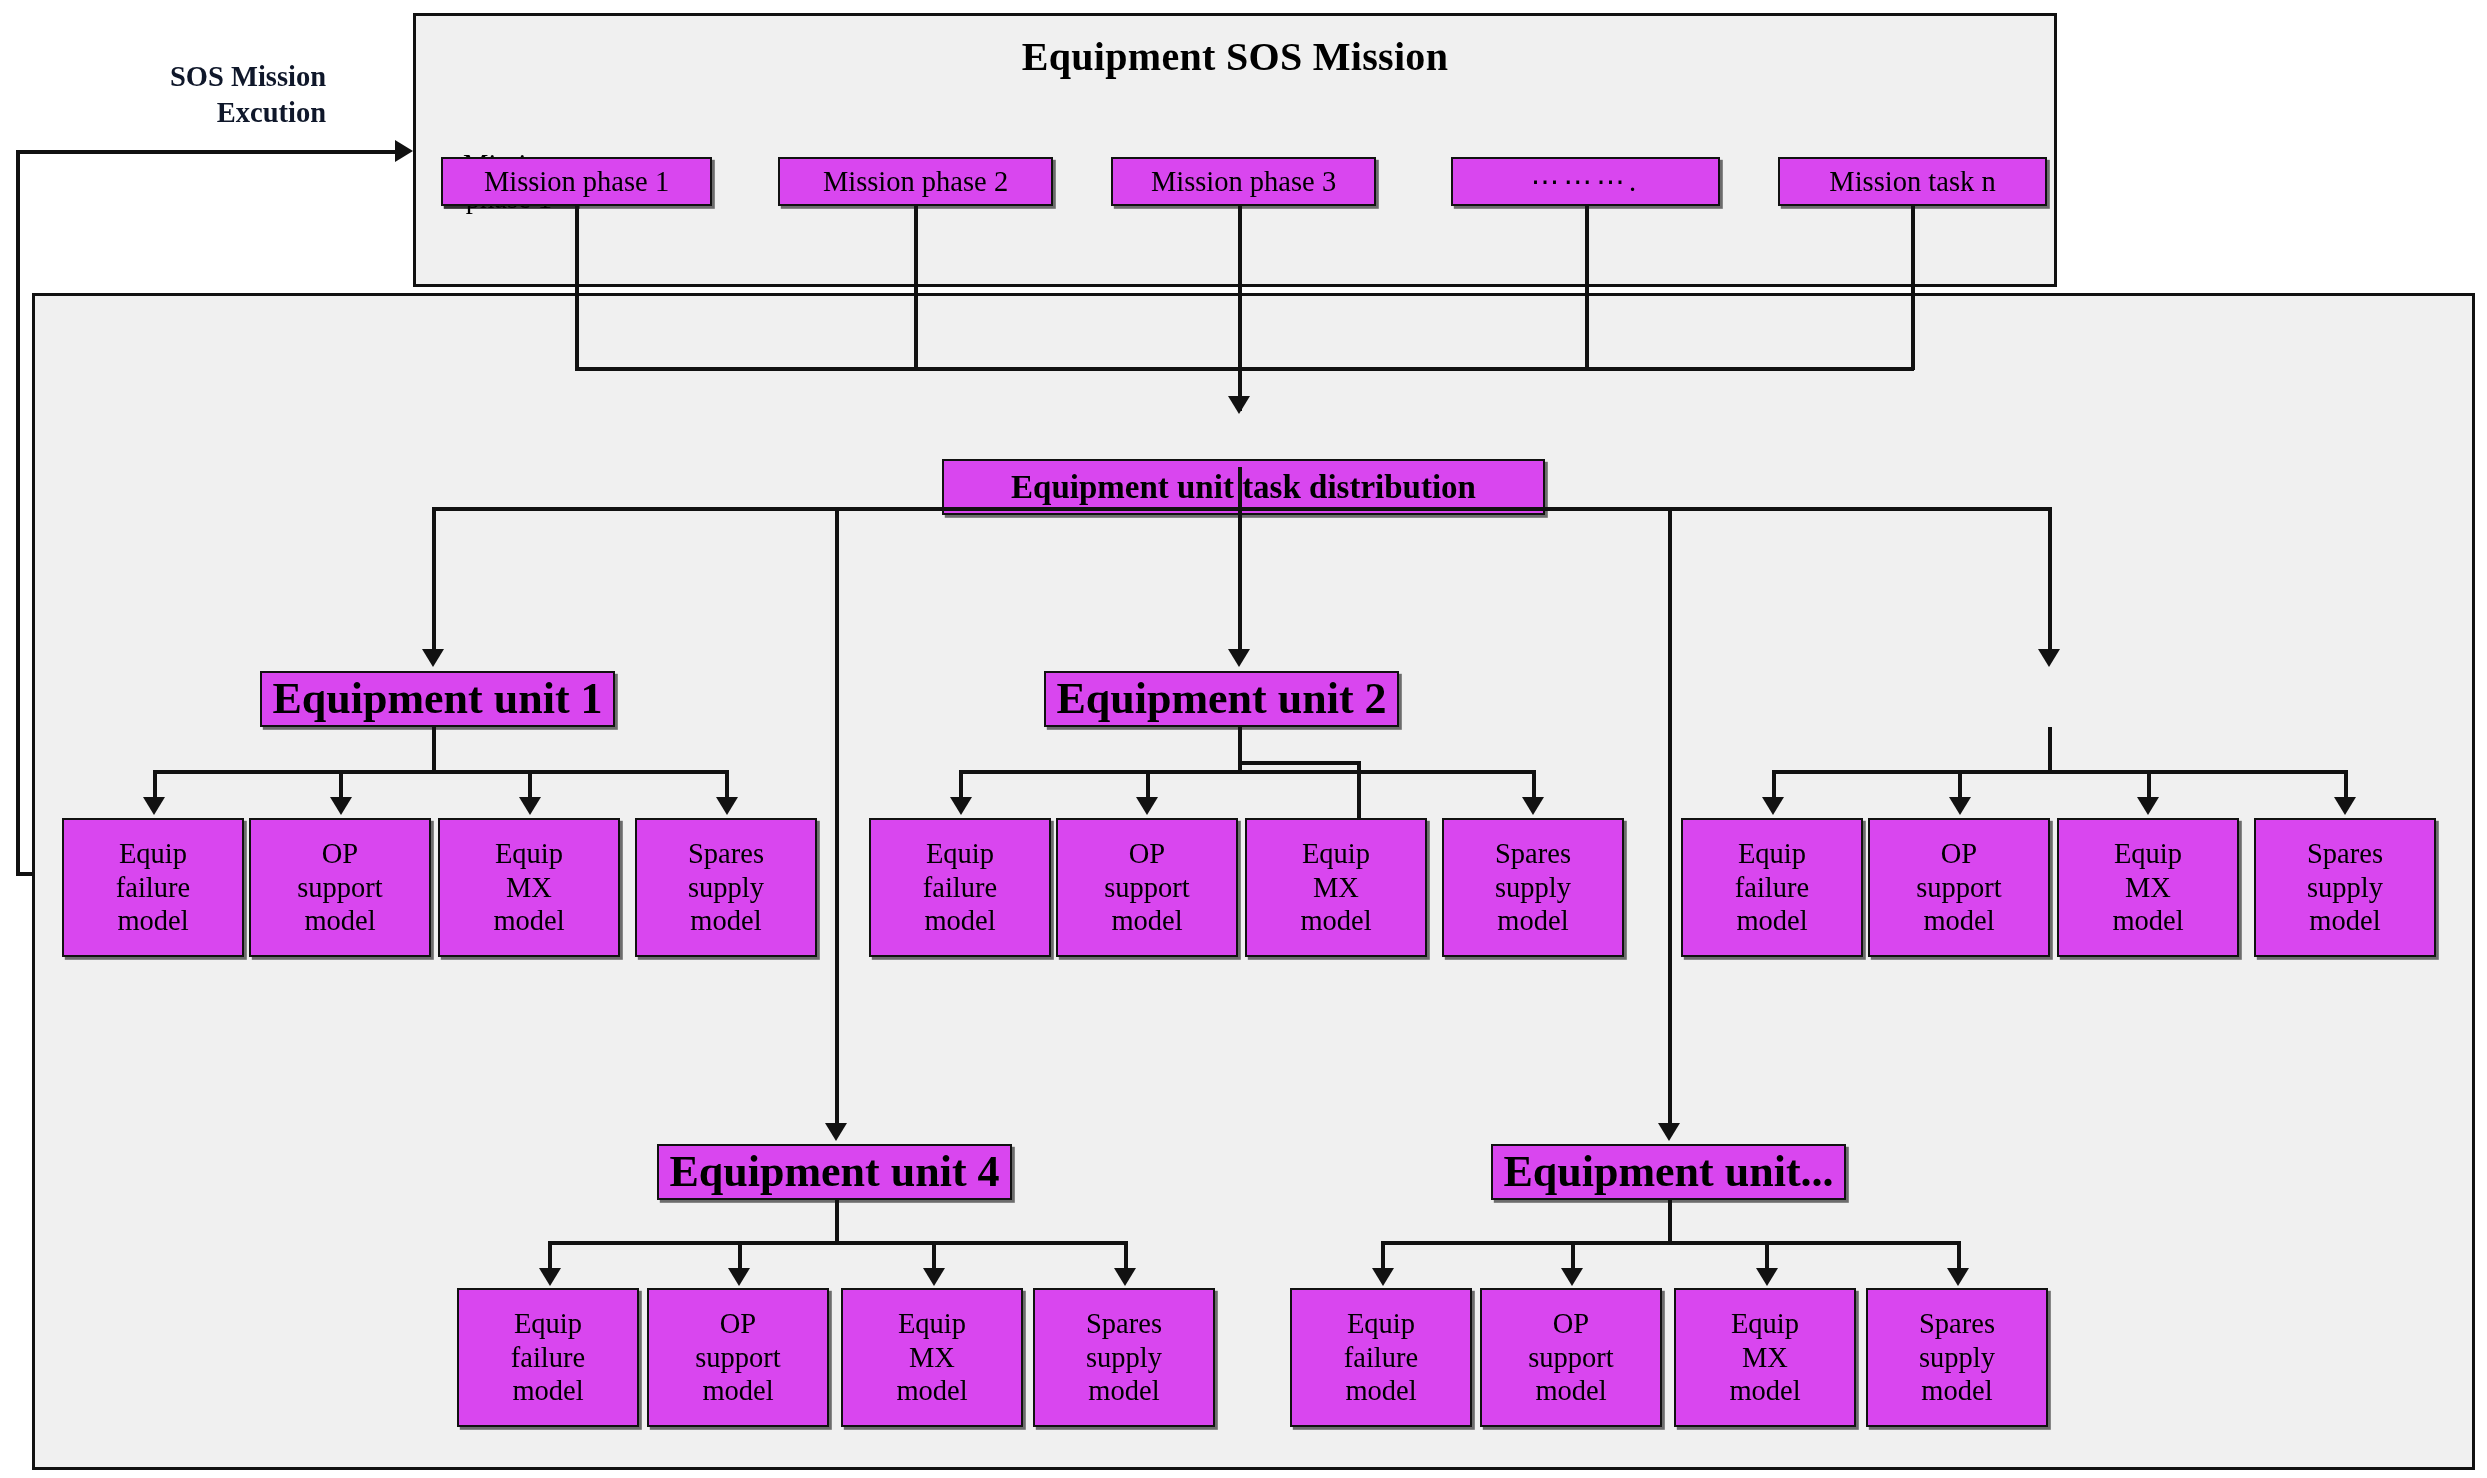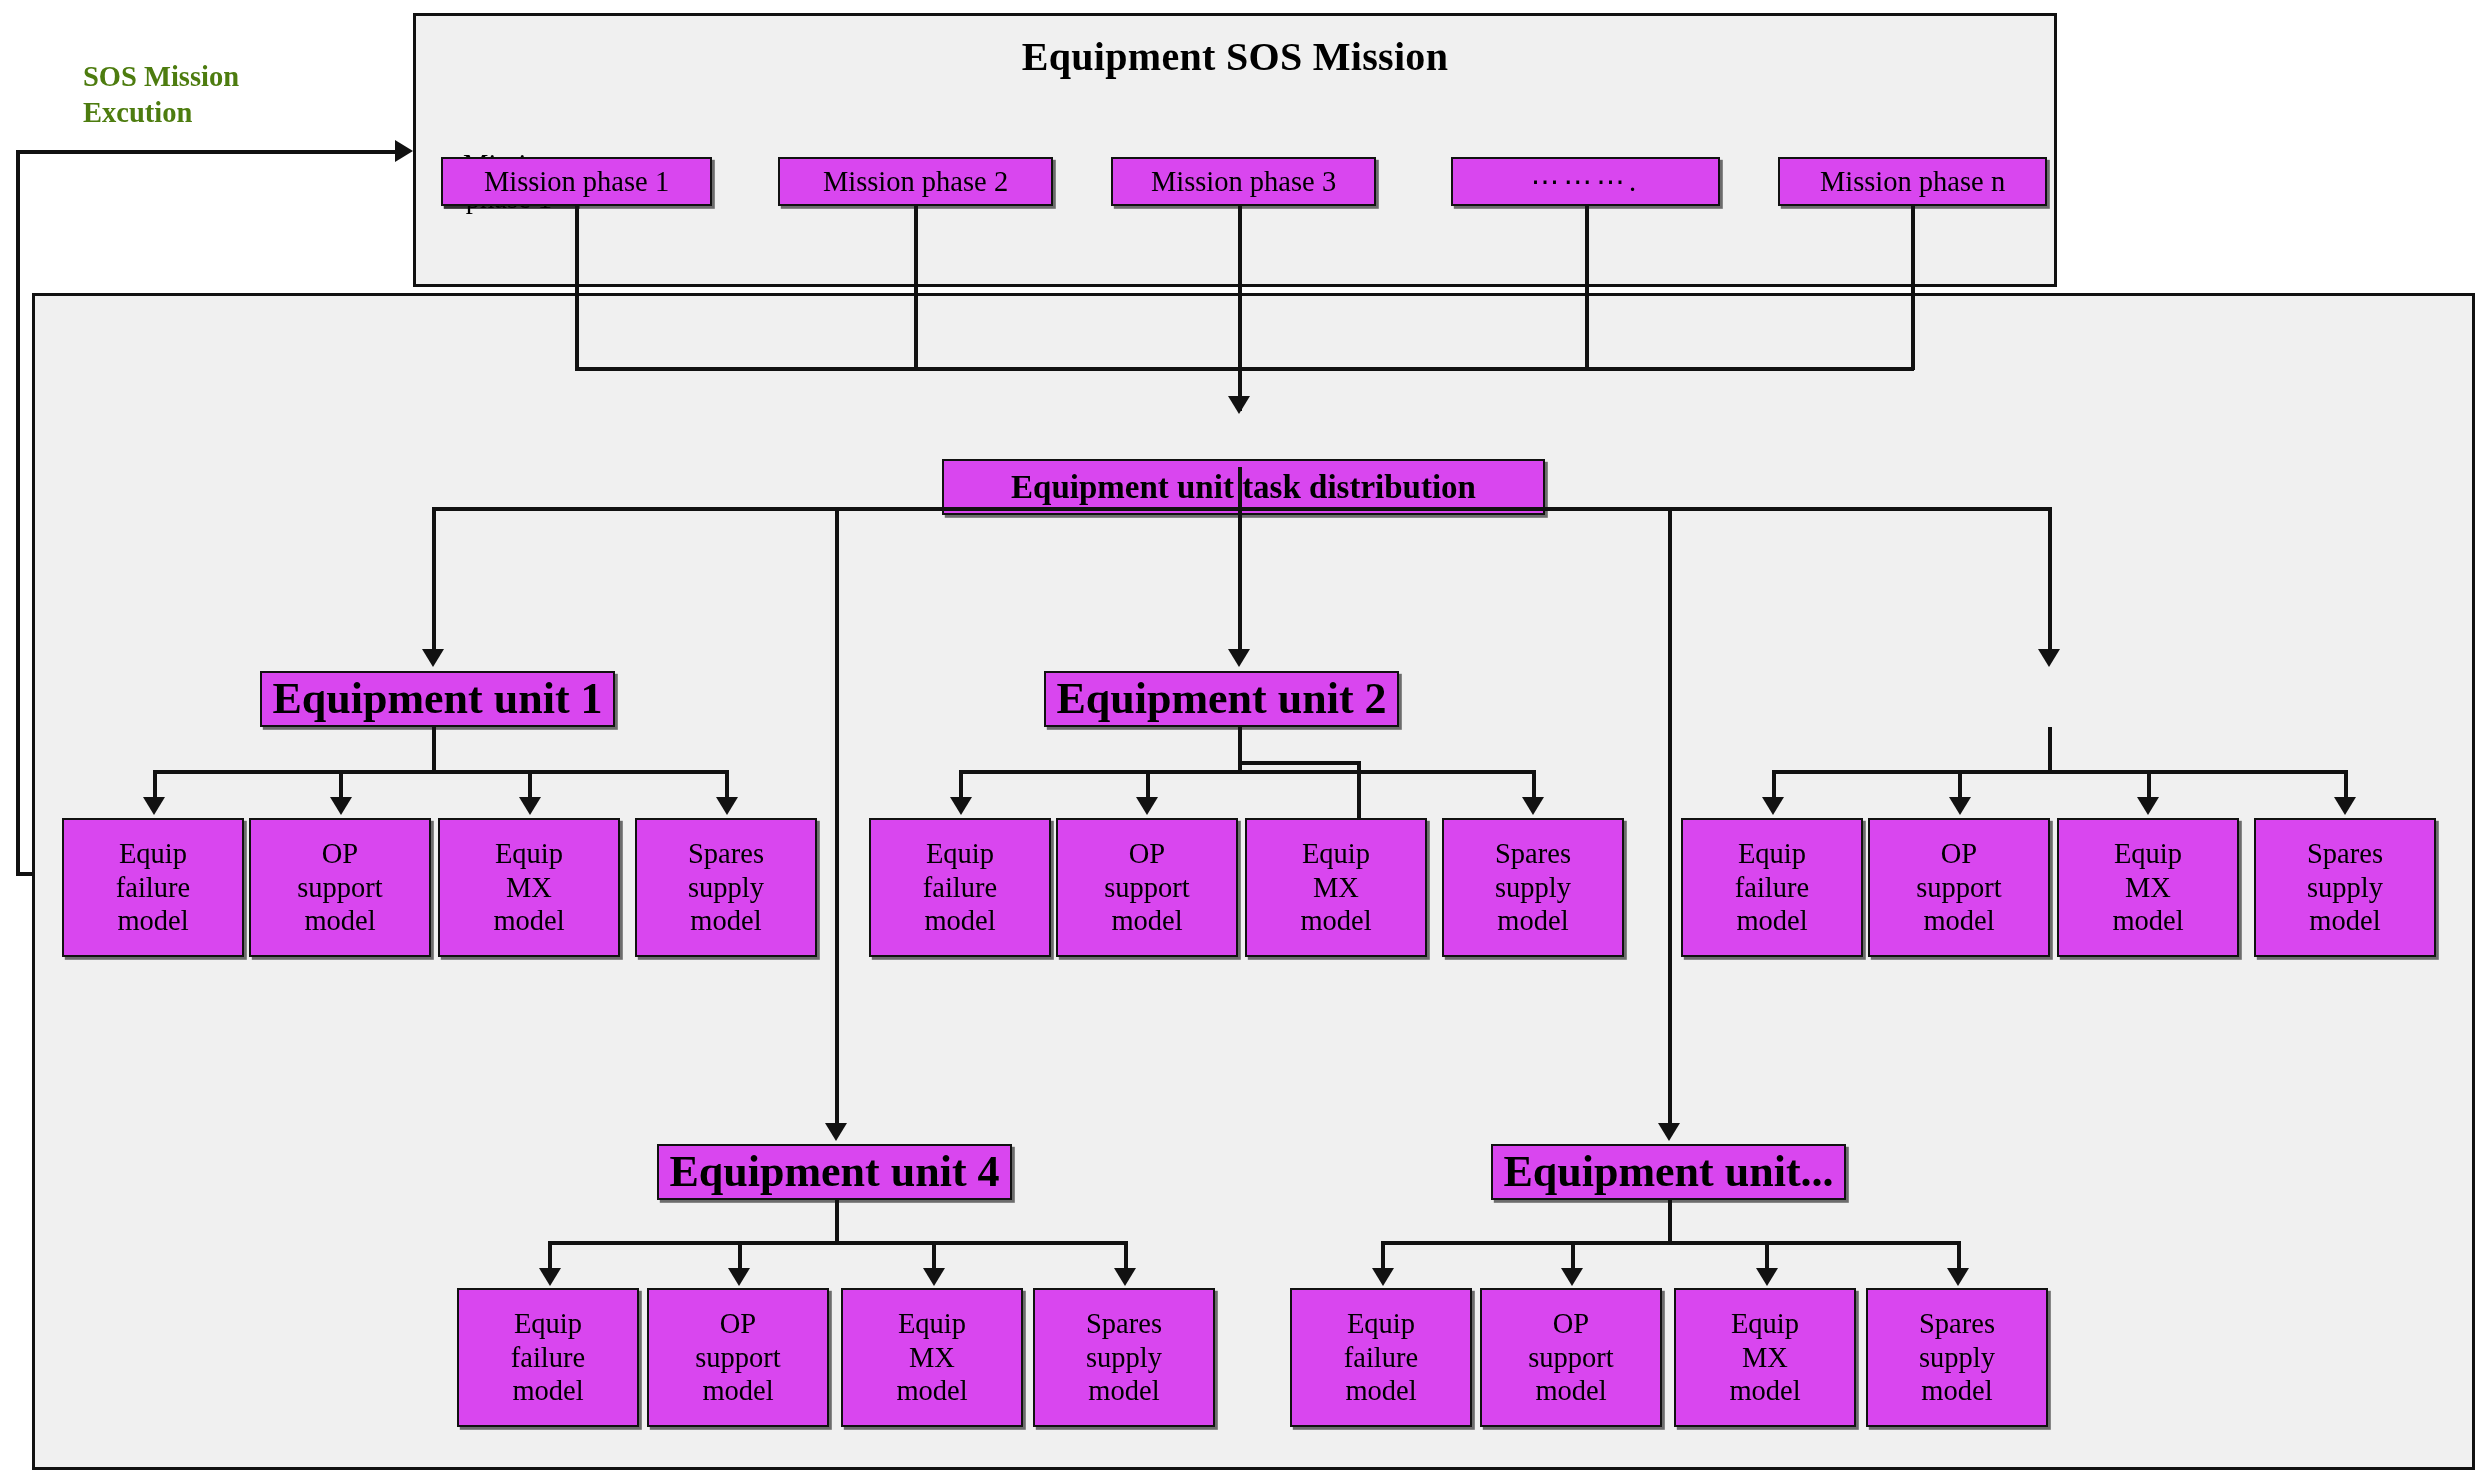--- a/index.html
+++ b/index.html
@@ -29,21 +29,21 @@
   }
   #mission-title{
     left:413px;top:33px;width:1644px;
     font-size:40px;letter-spacing:0.3px;
   }
 
   
   #sos-label{
     position:absolute;left:83px;top:59px;width:243px;
     font-size:28.5px;font-weight:bold;line-height:1.28;
-    text-align:left;color:#4d7c0f;
+    text-align:right;color:#0f172a;
   }
 
   
   .node{
     position:absolute;
     background:#d946ef;
     border:2.8px solid #111;
     box-sizing:border-box;
     display:flex;align-items:center;justify-content:center;
     text-align:center;
@@ -90,21 +90,21 @@
   <div class="vline" style="left:16px;top:150px;height:725px;"></div>
   <div class="hline" style="left:16px;top:150px;width:380px;"></div>
   <div class="arrow-right" style="left:395px;top:140px;"></div>
 
   <div class="section-title" id="mission-title">Equipment SOS Mission</div>
 
   <div class="node phase" style="left:441px;top:157px;width:136px;">Mission phase 1</div>
   <div class="node phase" style="left:778px;top:157px;width:275px;">Mission phase 2</div>
   <div class="node phase" style="left:1111px;top:157px;width:265px;">Mission phase 3</div>
   <div class="node phase" style="left:1451px;top:157px;width:269px;letter-spacing:4.2px;">⋯⋯⋯.</div>
-  <div class="node phase" style="left:1778px;top:157px;width:269px;">Mission phase n</div>
+  <div class="node phase" style="left:1778px;top:157px;width:269px;">Mission task n</div>
 
   <div class="node phase" style="left:441px;top:157px;width:271px;">Mission phase 1</div>
 
   <div class="vline" style="left:575px;top:205px;height:165px;"></div>
   <div class="vline" style="left:914px;top:205px;height:165px;"></div>
   <div class="vline" style="left:1238px;top:205px;height:165px;"></div>
   <div class="vline" style="left:1585px;top:205px;height:165px;"></div>
   <div class="vline" style="left:1911px;top:205px;height:165px;"></div>
 
   <div class="hline" style="left:575px;top:367px;width:1339px;"></div>

